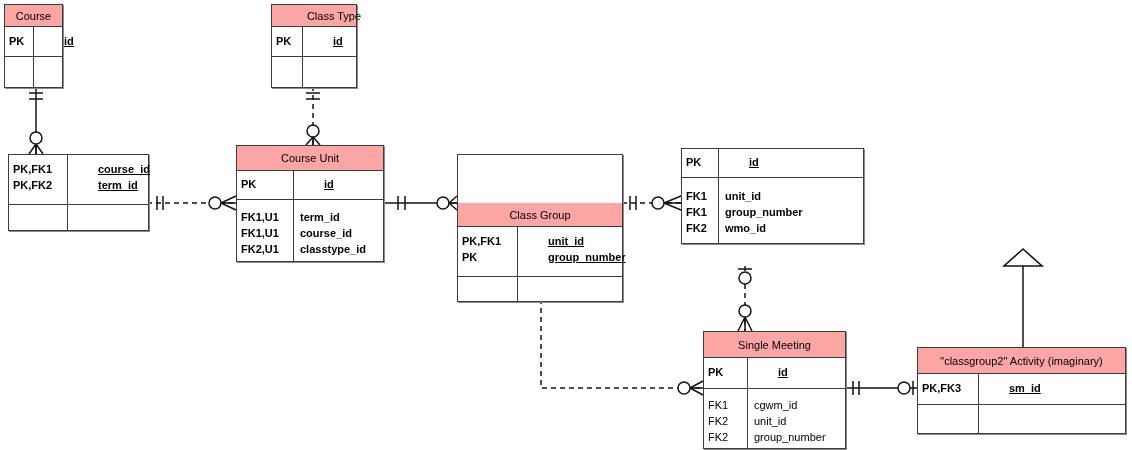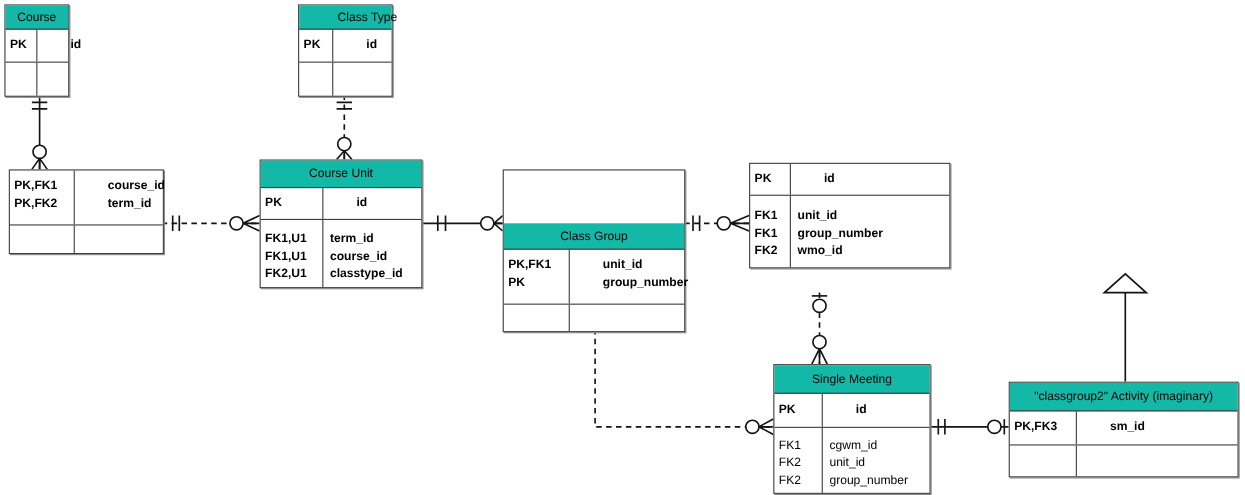--- a/index.html
+++ b/index.html
@@ -6,29 +6,29 @@
   #canvas{position:relative;width:1132px;height:450px;background:#fff;overflow:hidden;
           font-family:"Liberation Sans",sans-serif;color:#000;}
   #wires{position:absolute;left:0;top:0;width:1132px;height:450px;}
   .rl{stroke:#141414;stroke-width:1.5;fill:none;}
   .dash{stroke-dasharray:5,4;}
   .rc{fill:#fff;stroke:#141414;stroke-width:1.5;}
   .tri{fill:#fff;stroke:#141414;stroke-width:1.6;}
 
   .entity{position:absolute;background:#fff;border:1px solid #3c3c3c;
           box-shadow:1px 1px 0 #8a8a8a;font-size:11px;box-sizing:content-box;}
-  .e-header{background:#14b8a6;border-bottom:1px solid #3c3c3c;display:flex;
+  .e-header{background:#fca5a5;border-bottom:1px solid #3c3c3c;display:flex;
             align-items:center;justify-content:center;white-space:nowrap;}
   .sec{display:flex;box-sizing:border-box;}
   .sec.attrs{border-top:1px solid #3c3c3c;}
   .col{box-sizing:border-box;padding-top:6px;}
   .lab{flex:0 0 var(--c1);border-right:1px solid #3c3c3c;padding-left:4px;font-weight:bold;}
   .nm{flex:1 1 auto;padding-left:6px;}
   .ln{line-height:16px;white-space:nowrap;}
-  .keynm .ln{font-weight:bold;padding-left:24px;}
+  .keynm .ln{font-weight:bold;text-decoration:underline;padding-left:24px;}
   .boldattrs .nm .ln{font-weight:bold;}
   .plainlab .lab{font-weight:normal;}
   .graydiv{border-top:1px solid #8d8d8d !important;}
 </style>
 </head>
 <body>
 
 <div id="canvas">
 
   <svg id="wires" viewBox="0 0 1132 450">

